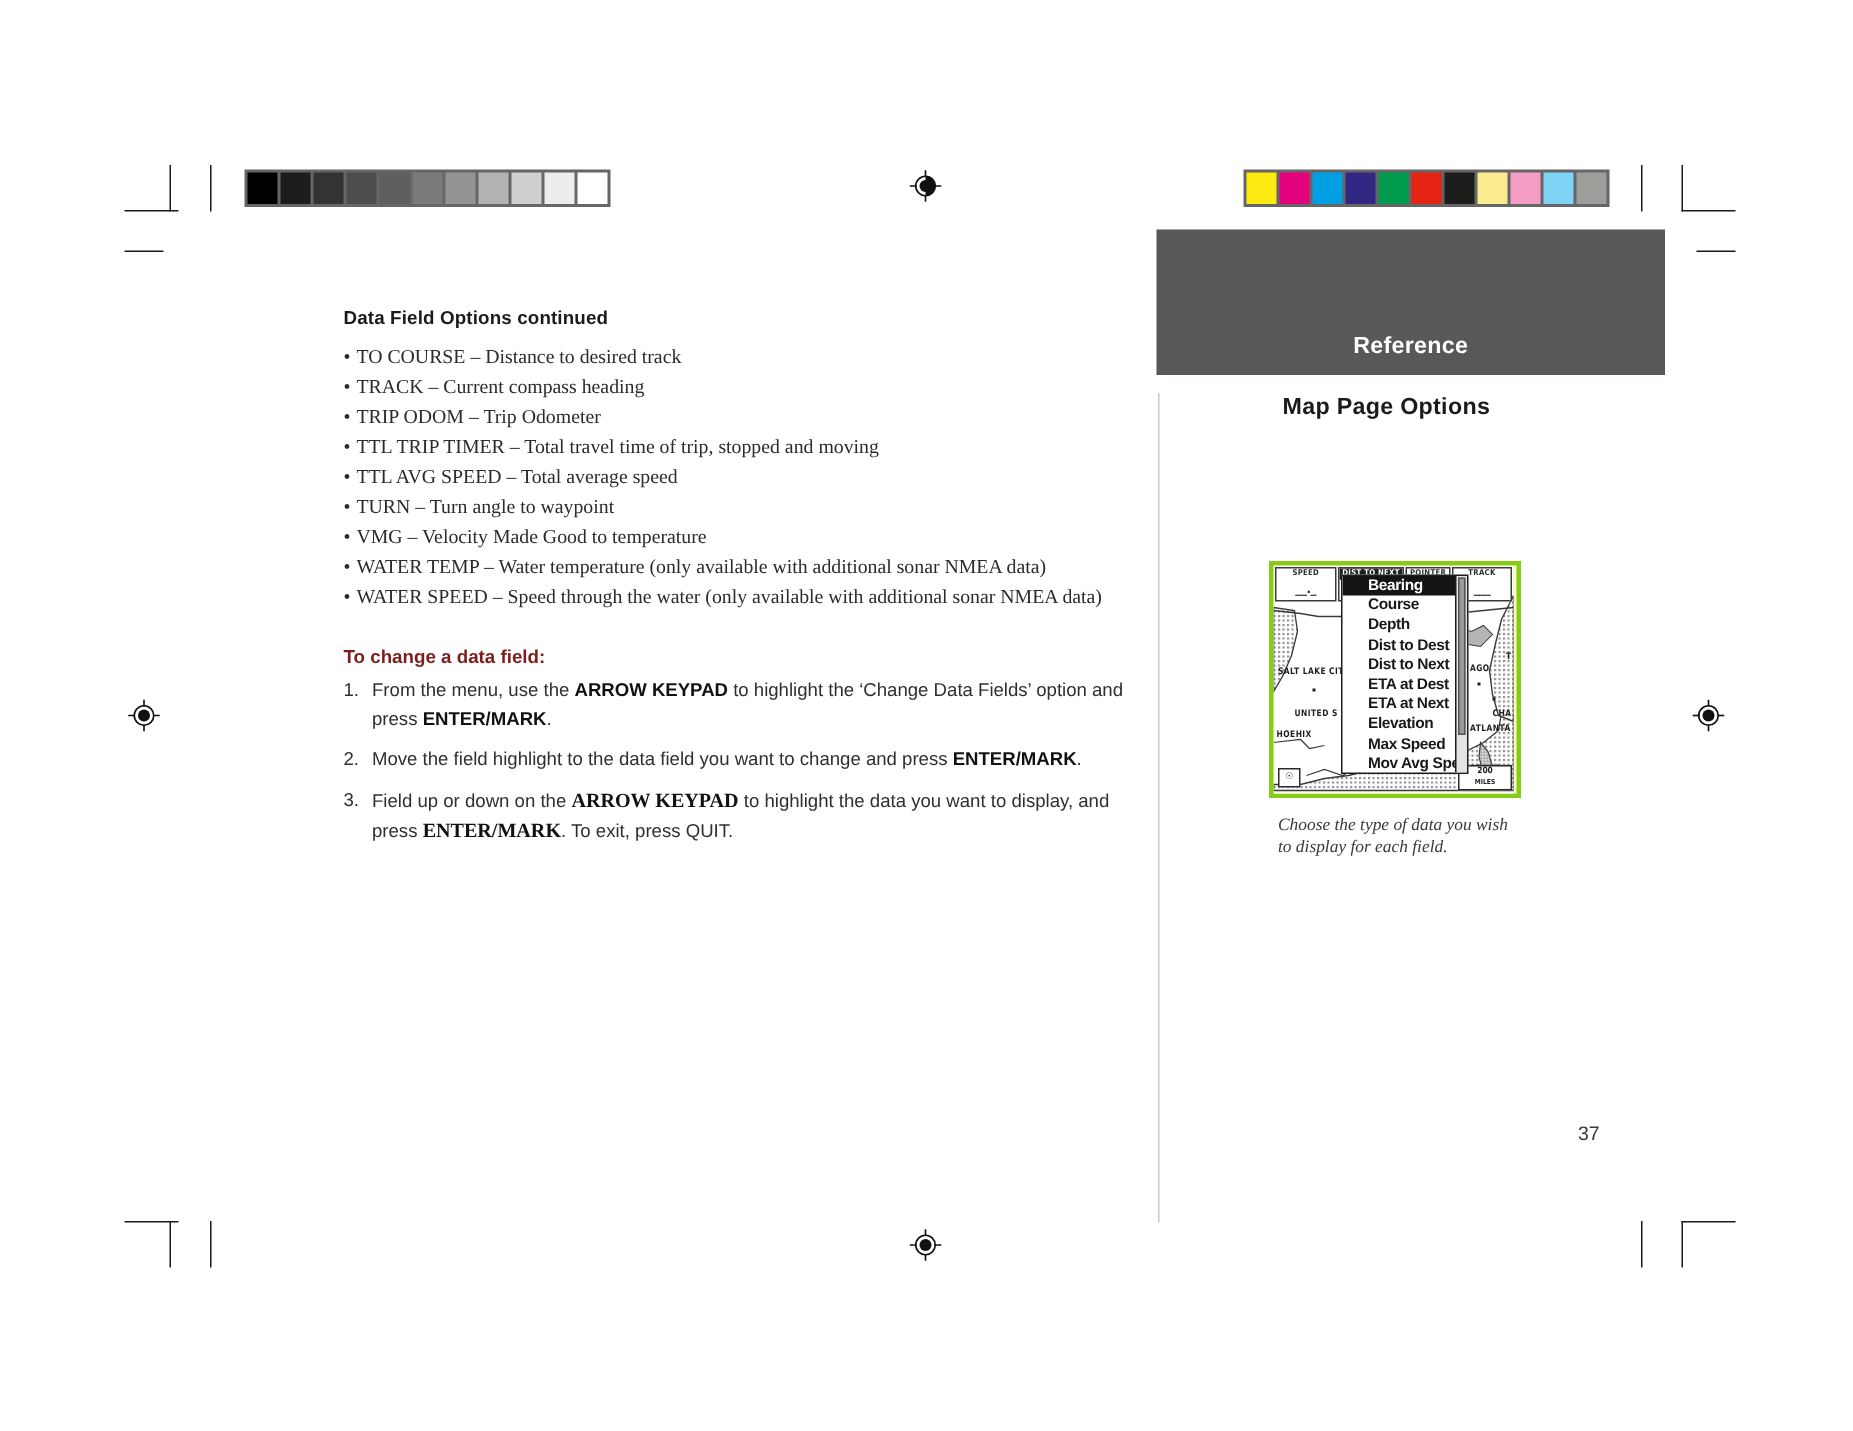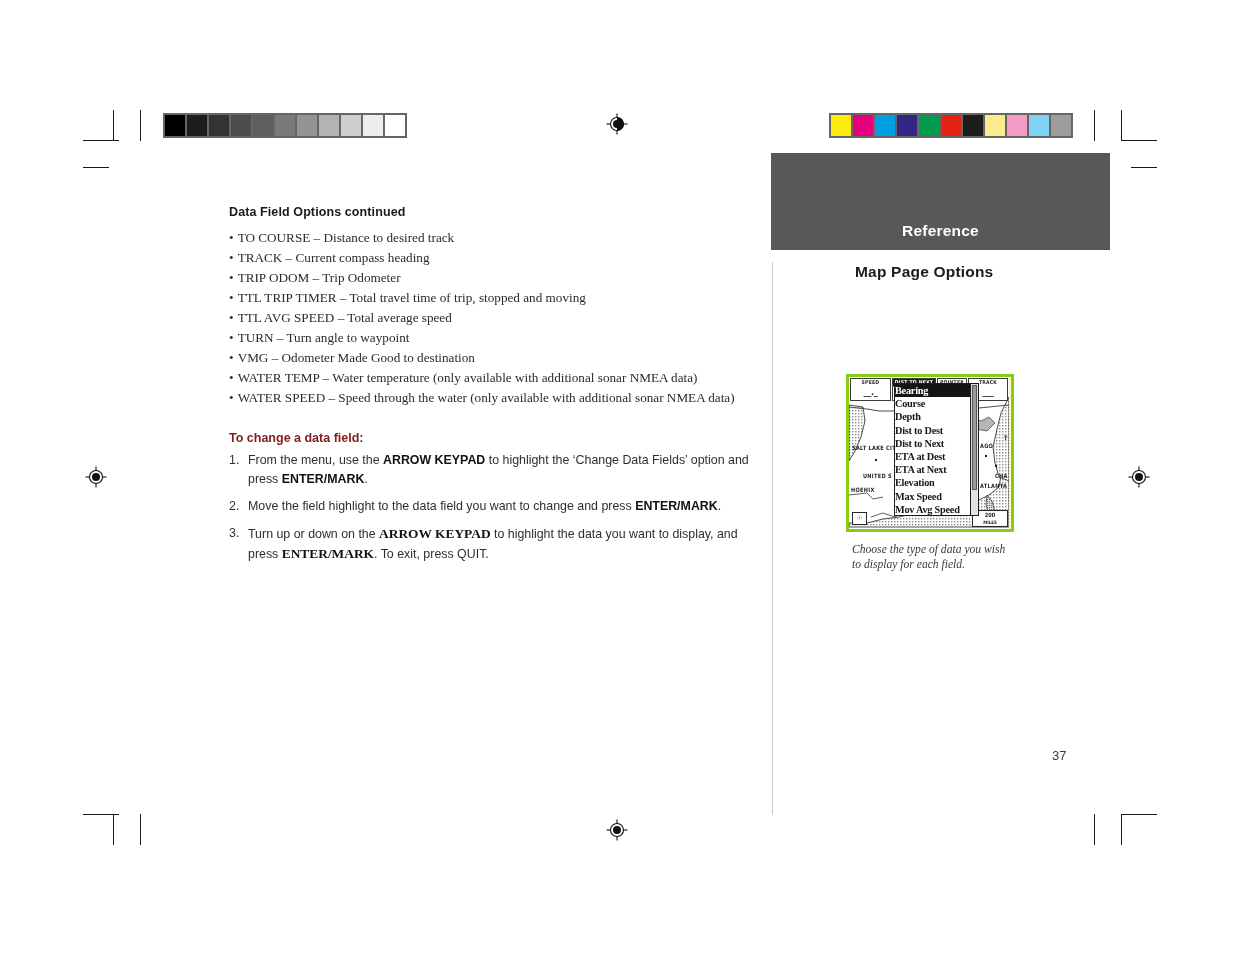--- a/index.html
+++ b/index.html
@@ -238,24 +238,24 @@
   }
   .gps-menu .items {
     position: absolute;
     left: 0; top: 0; right: 8px;
   }
   .gps-menu .mi {
     font-size: 10.3px;
     font-weight: bold;
     color: #181818;
     line-height: 13.2px;
-    padding-left: 0;
+    padding-left: 17px;
     letter-spacing: -.25px;
     white-space: nowrap;
-    font-family: Liberation Serif, serif;
+    font-family: Liberation Sans, sans-serif;
   }
   .gps-menu .mi.sel {
     background: #141414;
     color: #ffffff;
   }
   .gps-scroll {
     position: absolute;
     right: 0; top: 0;
     width: 8px;
     height: 100%;
@@ -412,31 +412,31 @@
 
     <div class="sec-head">Data Field Options continued</div>
 
     <ul class="bullets" id="bullet-list">
         <li><span class="dot">•</span><span>TO COURSE – Distance to desired track</span></li>
         <li><span class="dot">•</span><span>TRACK – Current compass heading</span></li>
         <li><span class="dot">•</span><span>TRIP ODOM – Trip Odometer</span></li>
         <li><span class="dot">•</span><span>TTL TRIP TIMER – Total travel time of trip, stopped and moving</span></li>
         <li><span class="dot">•</span><span>TTL AVG SPEED – Total average speed</span></li>
         <li><span class="dot">•</span><span>TURN – Turn angle to waypoint</span></li>
-        <li><span class="dot">•</span><span>VMG – Odometer Made Good to destination</span></li>
+        <li><span class="dot">•</span><span>VMG – Velocity Made Good to temperature</span></li>
         <li><span class="dot">•</span><span>WATER TEMP – Water temperature (only available with additional sonar NMEA data)</span></li>
         <li><span class="dot">•</span><span>WATER SPEED – Speed through the water (only available with additional sonar NMEA data)</span></li>
       </ul>
 
     <div class="steps-head">To change a data field:</div>
 
     <div id="steps-list">
         <div class="step"><span class="num">1.</span><span>From the menu, use the </span><b>ARROW KEYPAD</b><span> to highlight the ‘Change Data Fields’ option and press </span><b>ENTER/MARK</b><span>.</span></div>
         <div class="step"><span class="num">2.</span><span>Move the field highlight to the data field you want to change and press </span><b>ENTER/MARK</b><span>.</span></div>
-        <div class="step"><span class="num">3.</span><span>Turn up or down on the </span><span class="serifb">ARROW KEYPAD</span><span> to highlight the data you want to display, and press </span><span class="serifb">ENTER/MARK</span><span>. To exit, press QUIT.</span></div>
+        <div class="step"><span class="num">3.</span><span>Field up or down on the </span><span class="serifb">ARROW KEYPAD</span><span> to highlight the data you want to display, and press </span><span class="serifb">ENTER/MARK</span><span>. To exit, press QUIT.</span></div>
       </div>
 
   </div>
 
   <div class="side-divider"></div>
 
   <div class="ref-band">
     <span>Reference</span>
   </div>
 

